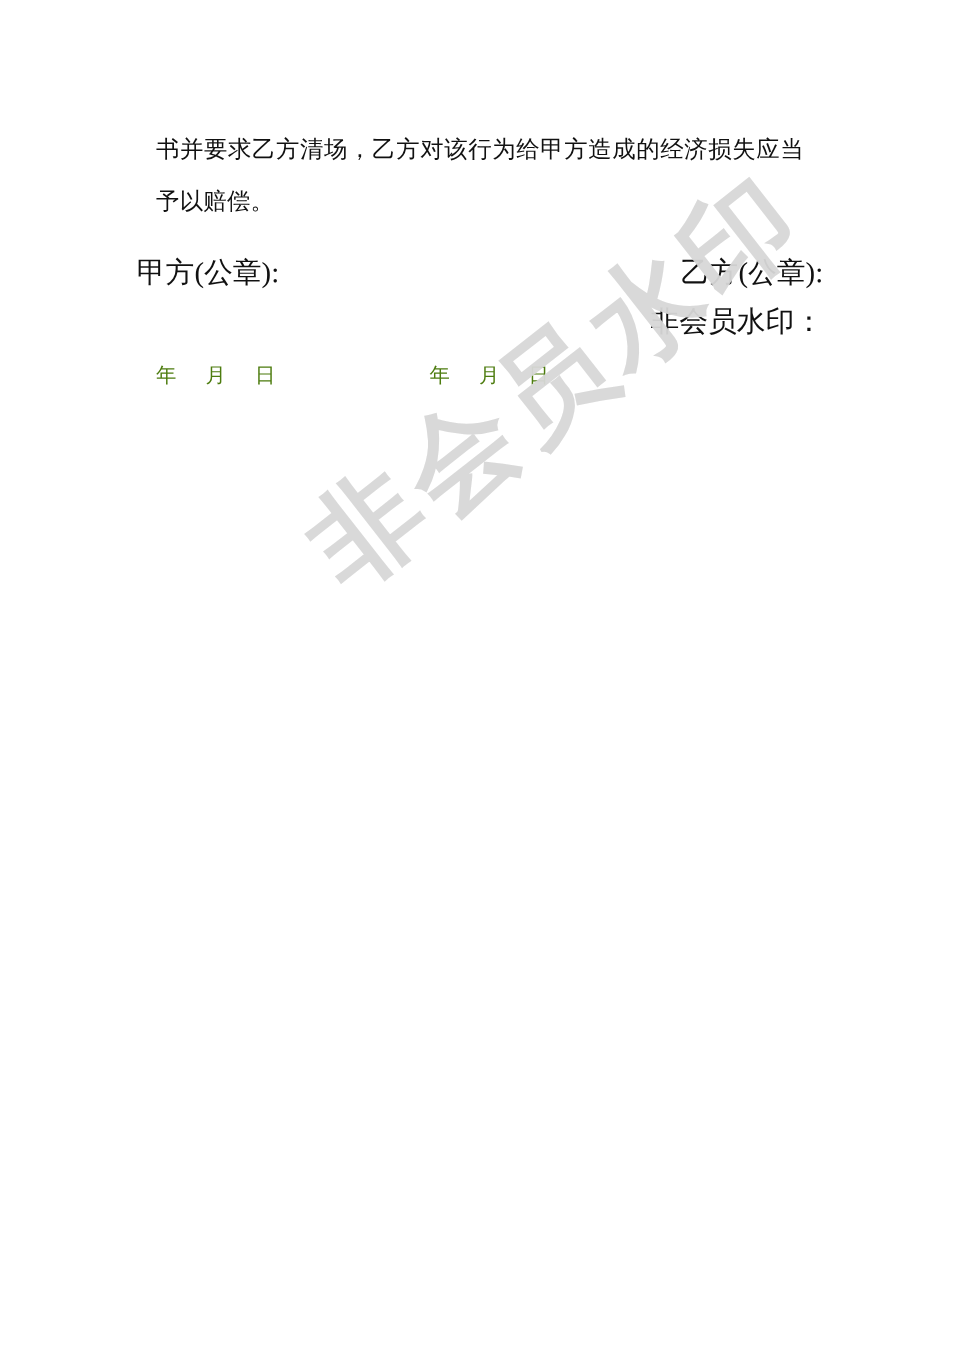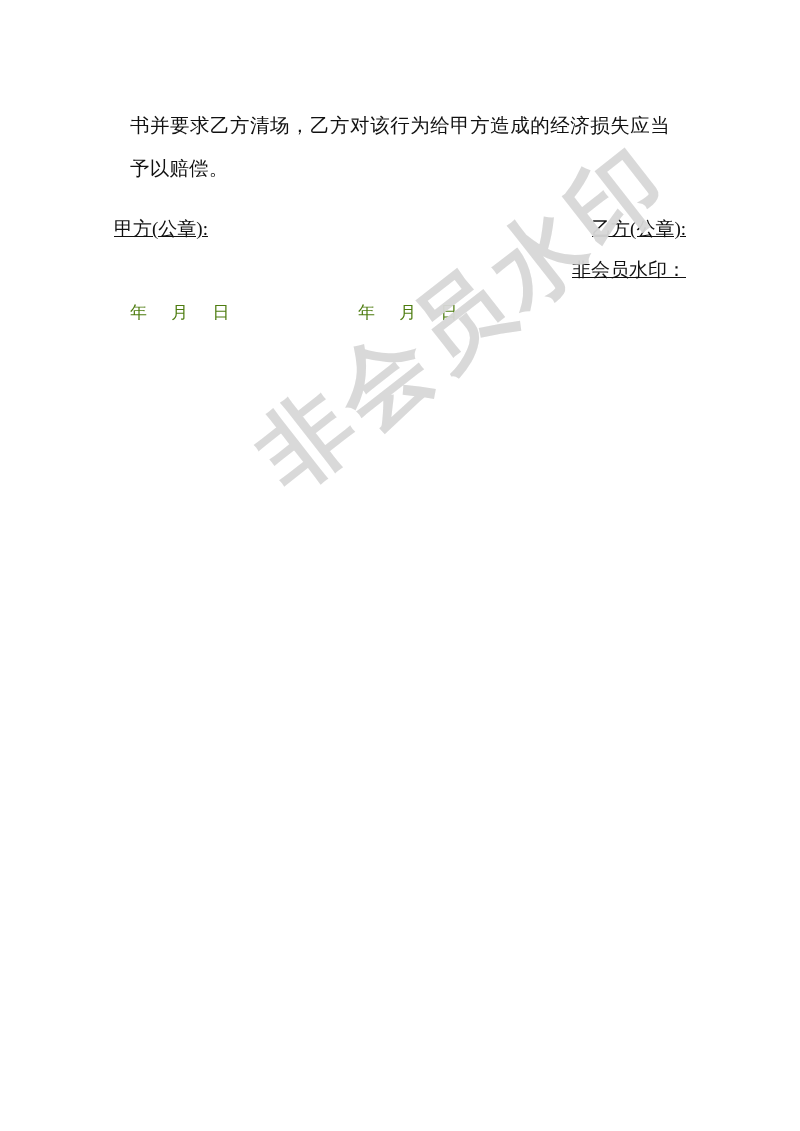--- a/index.html
+++ b/index.html
@@ -35,24 +35,23 @@
     color: #111111;
   }
   .para.last-line {
     text-align: left;
   }
   .sig-block {
     margin-top: 18px;
   }
   .sig-row {
     display: flex;
-    font-size: 19px;
+    font-size: 24px;
     line-height: 41px;
     color: #111111;
-    text-decoration: underline;
   }
   .sig-left {
     width: 228px;
     flex: 0 0 228px;
   }
   .sig-right {
     flex: 1 1 auto;
     text-align: right;
   }
   .date-row {

